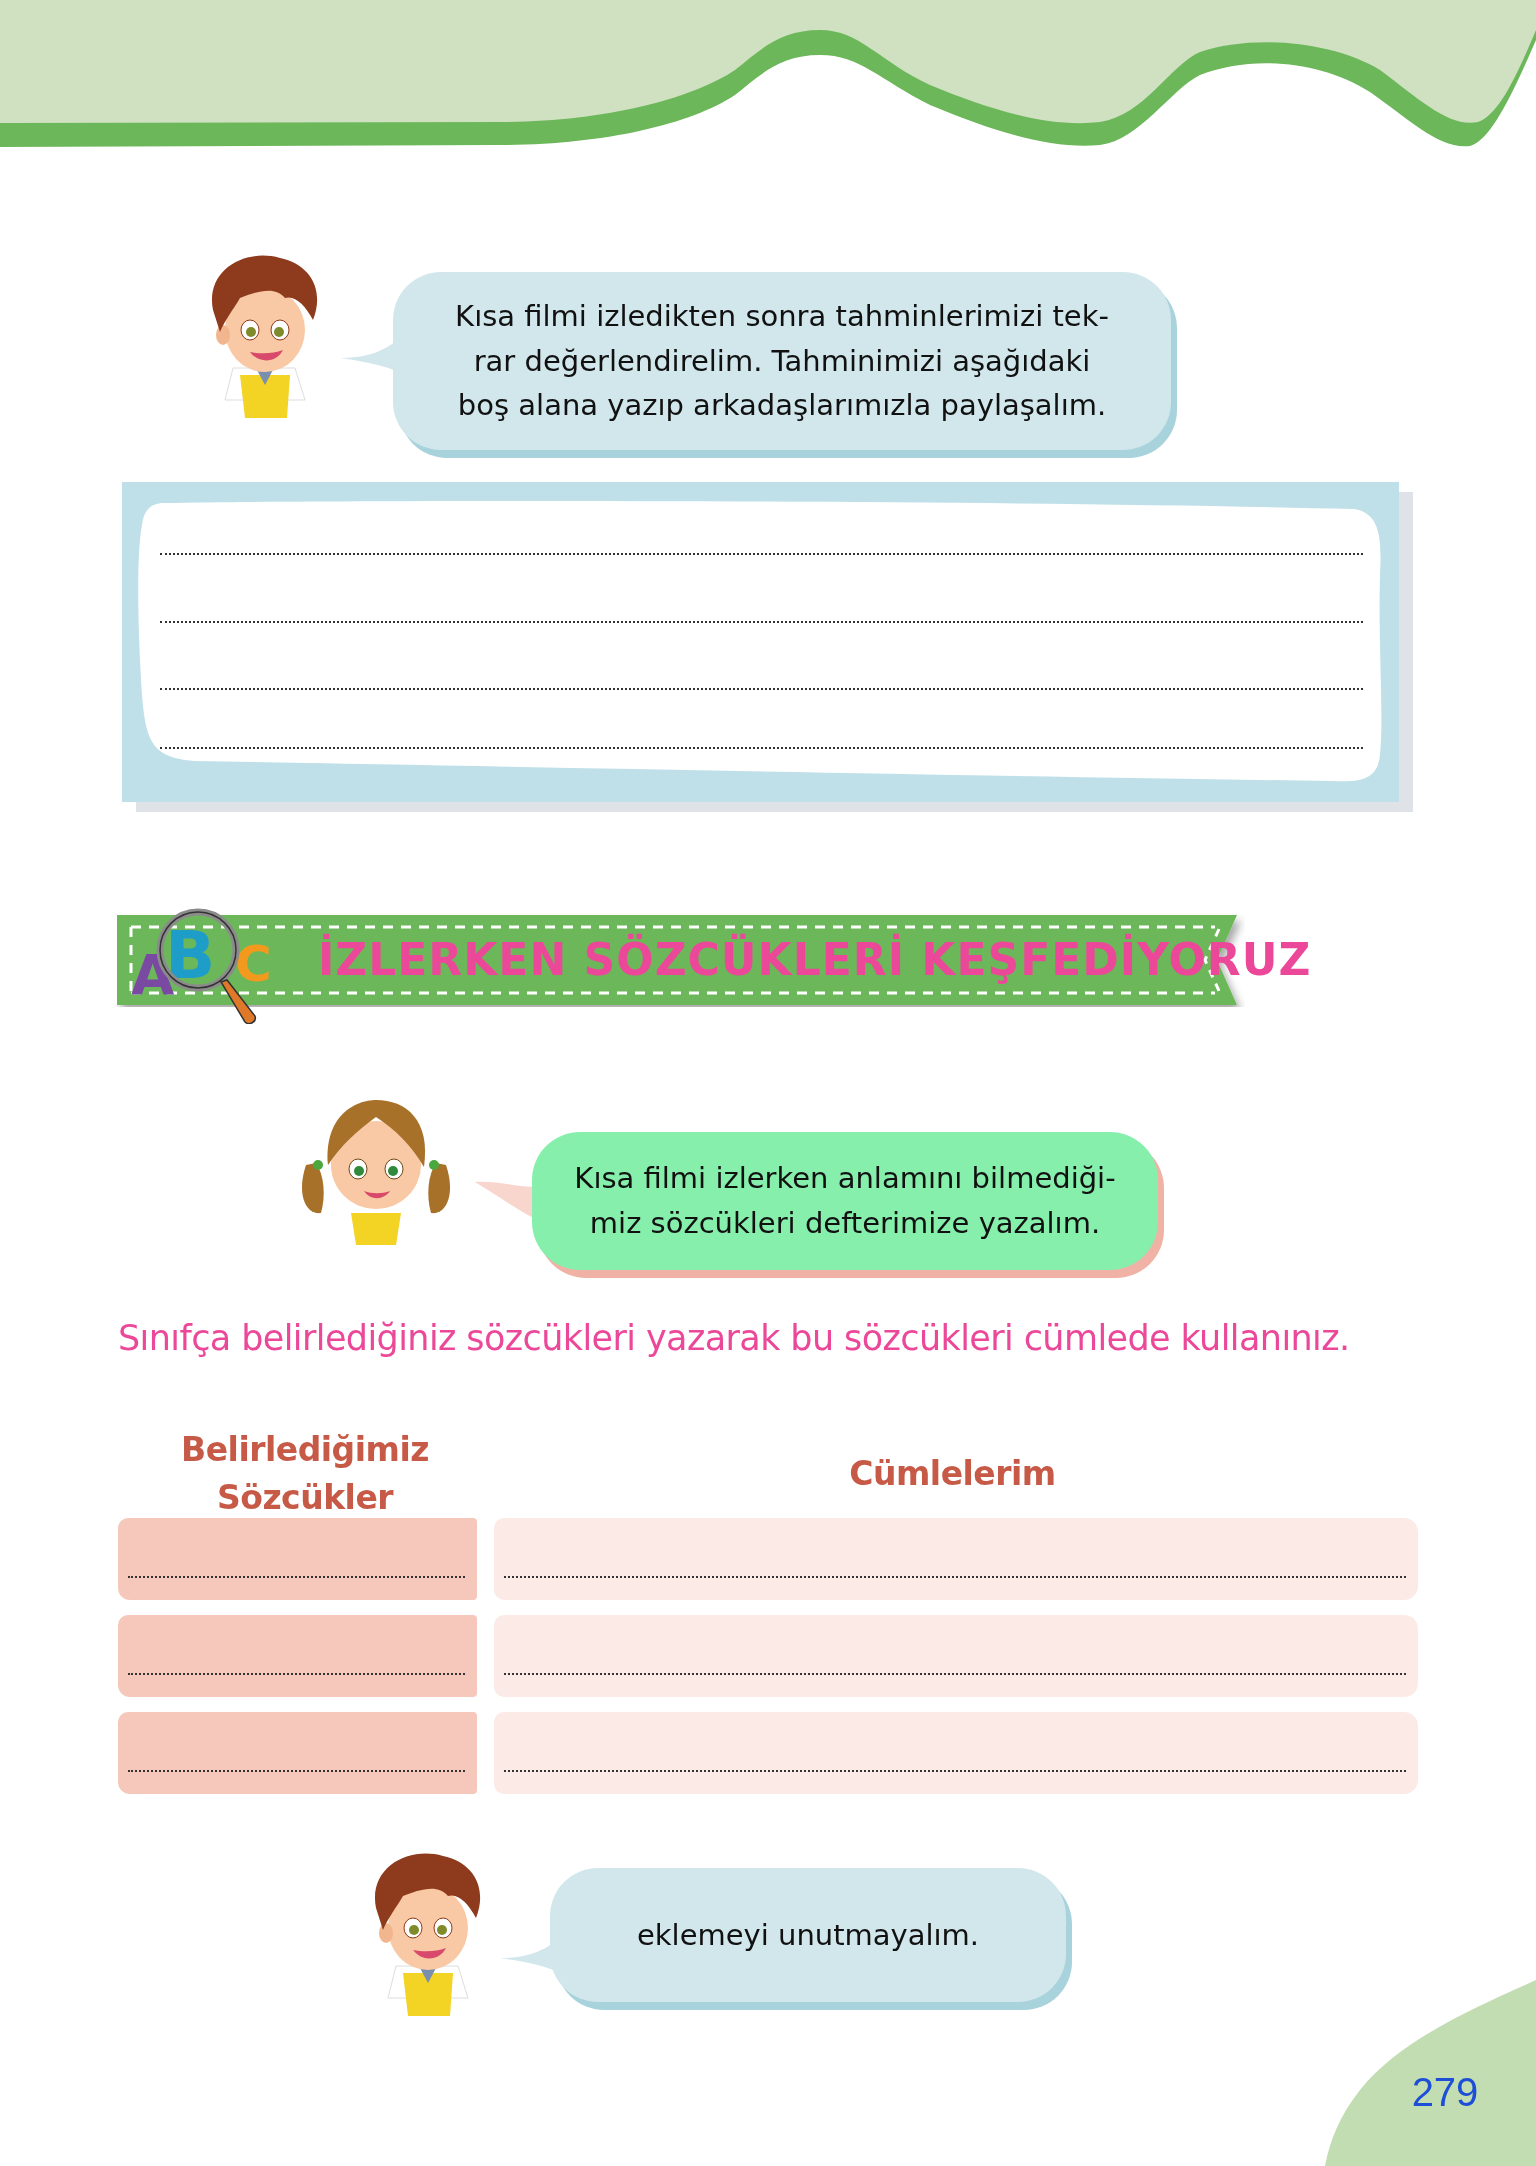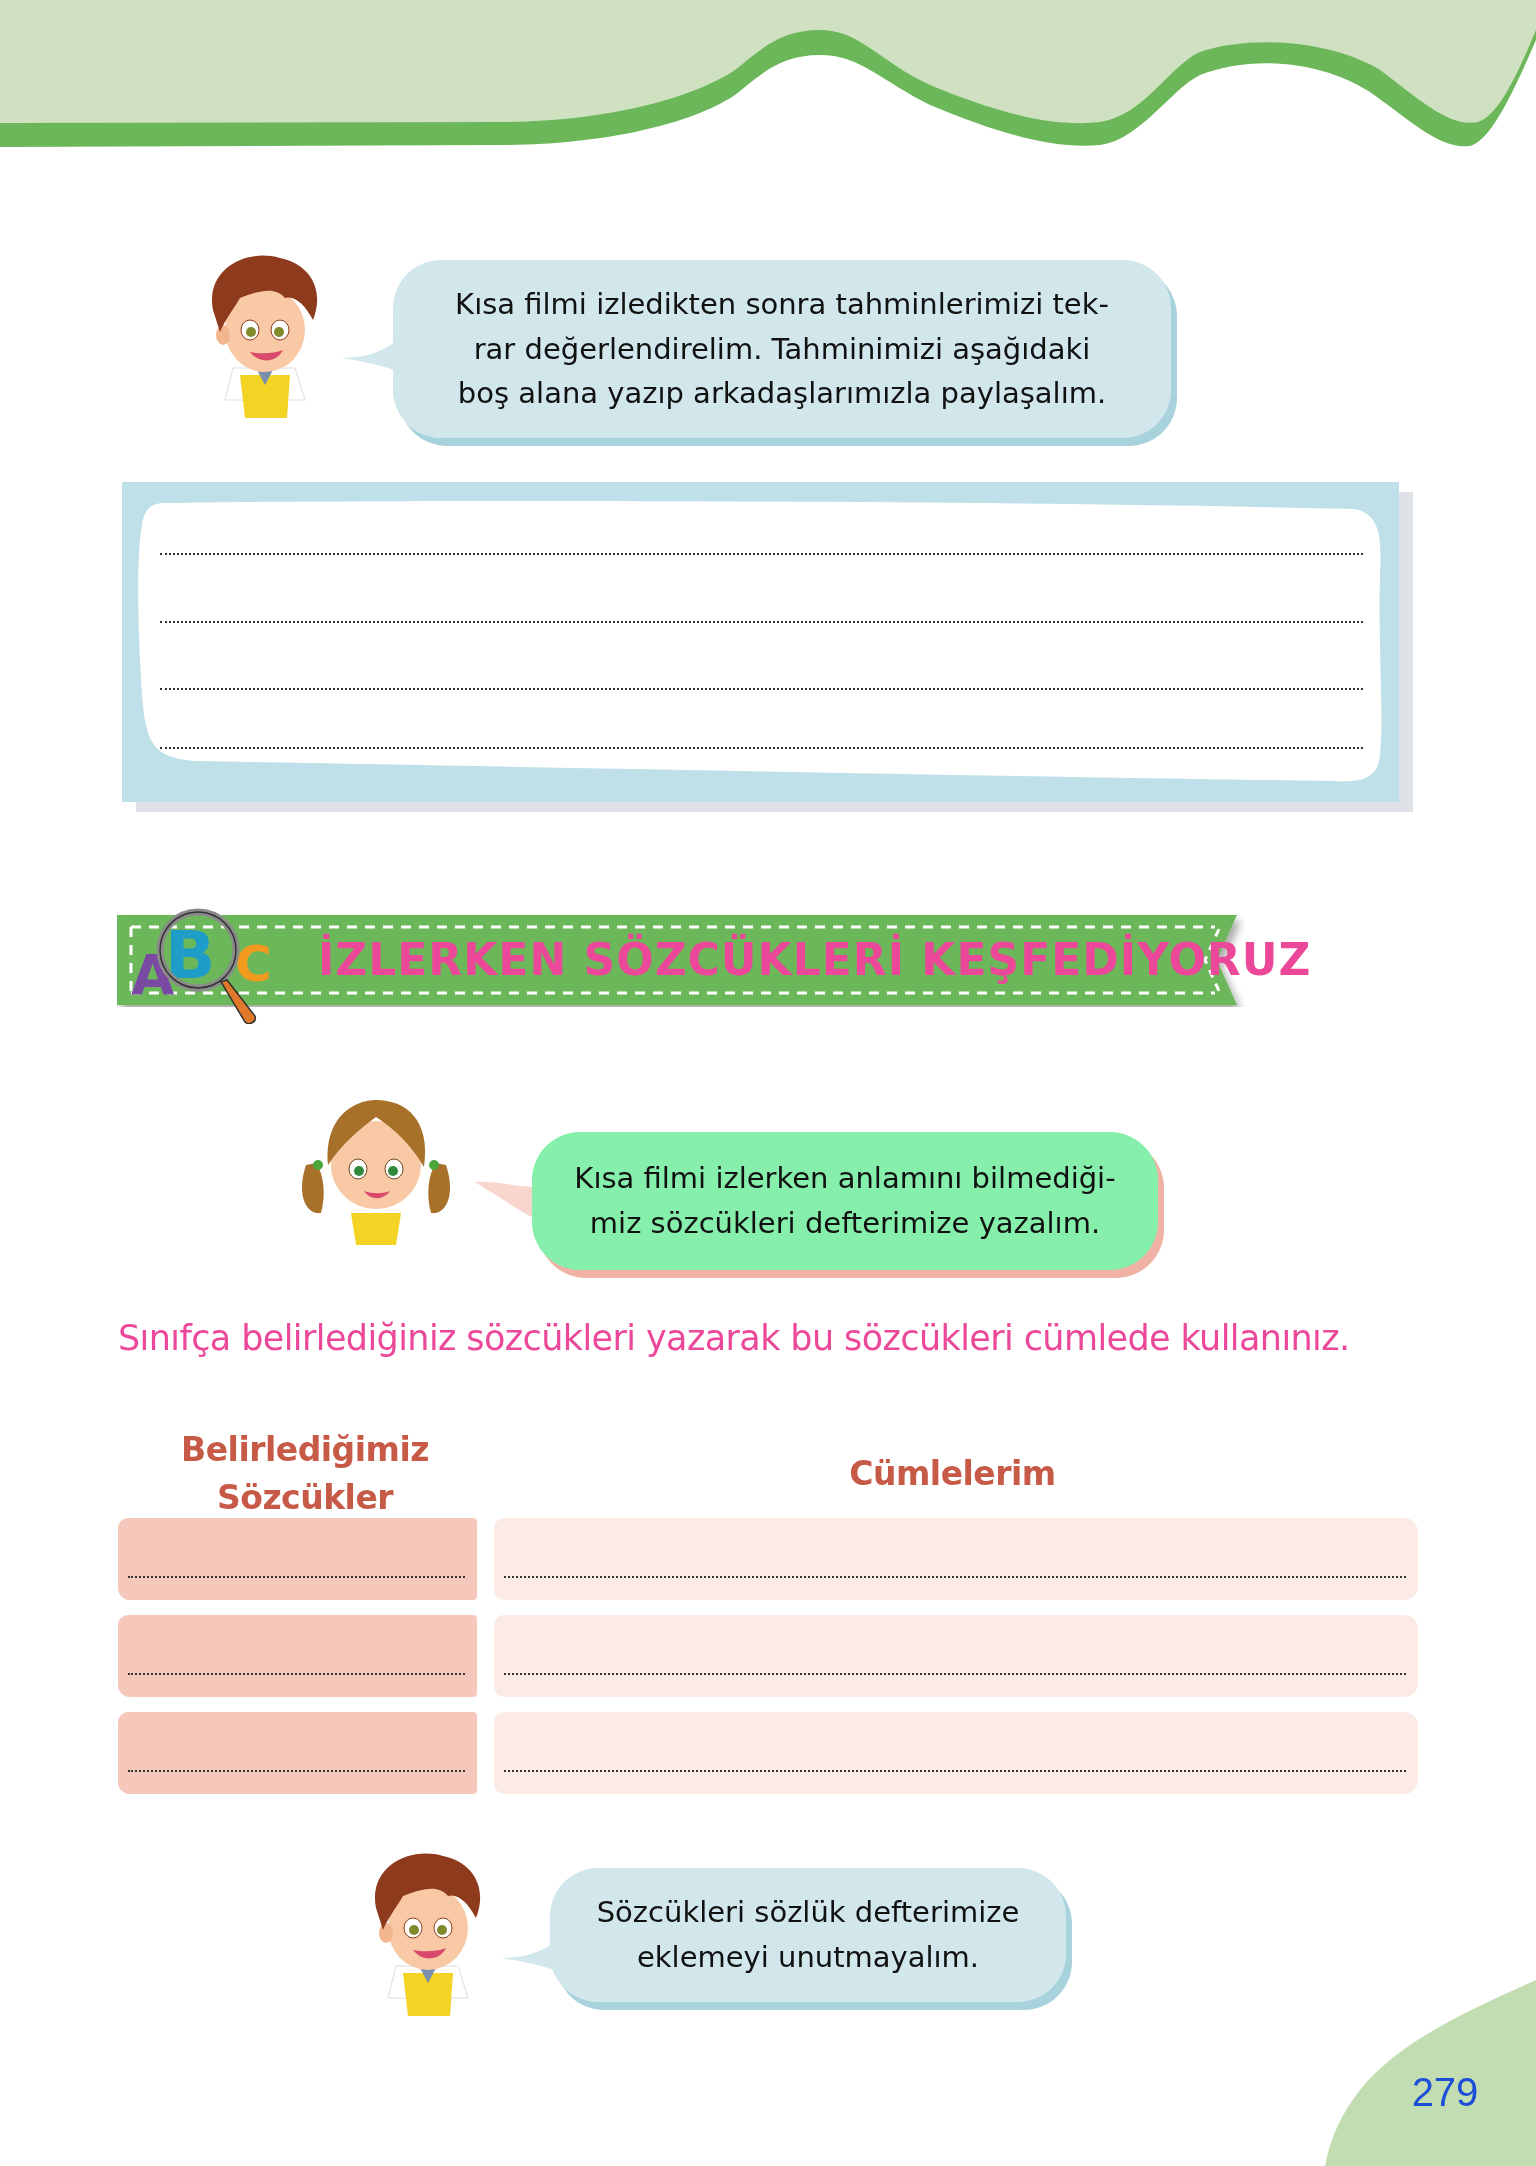--- a/index.html
+++ b/index.html
@@ -18,21 +18,21 @@
   
   .char { position:absolute; }
 
   
   .bubble { position:absolute; border-radius:48px; display:flex; align-items:center; justify-content:center;
             text-align:center; font-family:"DejaVu Sans", sans-serif; color:#111; line-height:1.55; }
   .bubble.blue { background:#d1e7ec; box-shadow: 6px 8px 0 #a9d3dc; }
   .bubble.pink { background:#86efac; box-shadow: 6px 8px 0 #f0b2a5; margin-top: 20px; }
   .bubble-tail { position:absolute; }
 
-  #bubble-1 { left:393px; top:260px; width:778px; height:178px; font-size:29px; }
+  #bubble-1 { left:393px; top:272px; width:778px; height:178px; font-size:29px; }
   #bubble-2 { left:532px; top:1112px; width:626px; height:138px; font-size:29px; }
   #bubble-3 { left:550px; top:1868px; width:516px; height:134px; font-size:29px; }
 
   
   #write-shadow { left:136px; top:492px; width:1277px; height:320px; background:#dfe2e6; }
   #write-box { left:122px; top:482px; width:1277px; height:320px; background:#bfe0e8; }
   #write-inner { left:134px; top:495px; width:1248px; height:290px; }
   .dotline { position:absolute; height:0; border-top:2px dotted #333; }
 
   
@@ -183,21 +183,20 @@
   <ellipse cx="85" cy="80" rx="9" ry="10" fill="#fff" stroke="#8e3b1d"></ellipse>
   <circle cx="56" cy="82" r="5" fill="#7f8a2a"></circle>
     <circle cx="84" cy="82" r="5" fill="#7f8a2a"></circle>
   <path d="M55 102 C65 115 82 112 88 100 C78 104 65 104 55 102 Z" fill="#d8496b"></path>
 </svg>
 <svg class="bubble-tail abs" style="left:500px;top:1920px;" width="70" height="60" viewBox="0 0 70 60">
   <path d="M70 8 C50 30 30 38 0 38 C30 42 55 48 70 58 Z" fill="#d1e7ec"></path>
 </svg>
 <div id="bubble-3" class="bubble blue">
   <div>
-    <div>Sözcükleri sözlük defterimize</div>
     <div>eklemeyi unutmayalım.</div>
   </div>
 </div>
 
 <svg id="corner-blob" class="abs" viewBox="0 0 246 196" preserveAspectRatio="none">
   <path d="M246 10 C180 40 110 70 70 120 C50 145 40 170 35 196 H246 Z" fill="#c2ddb2"></path>
 </svg>
 <div id="page-number" class="abs">279</div>
 
 </body></html>

